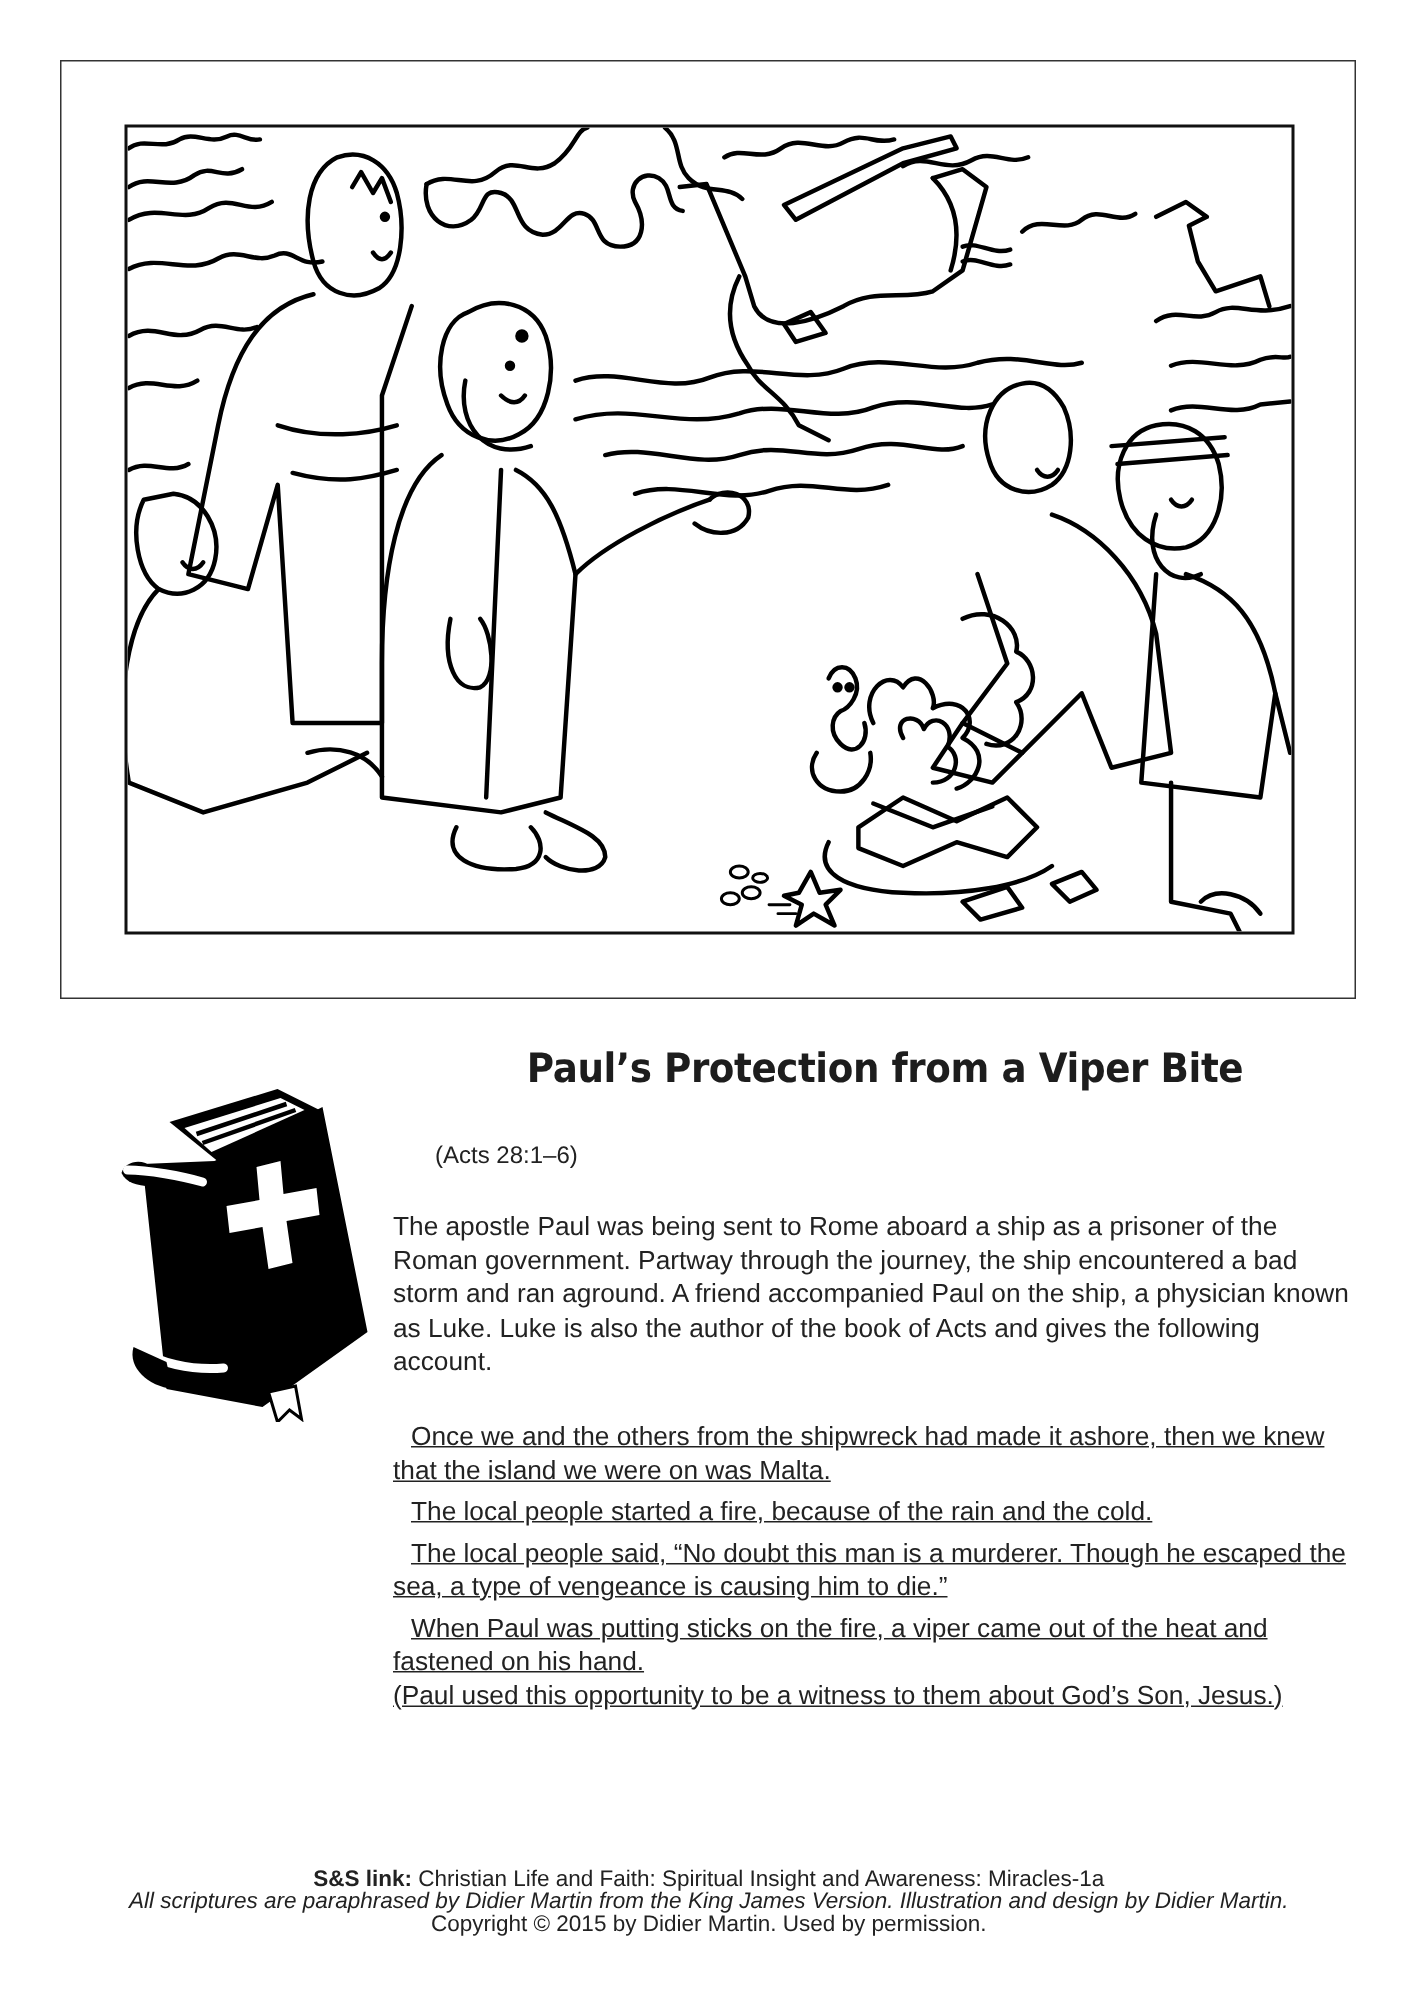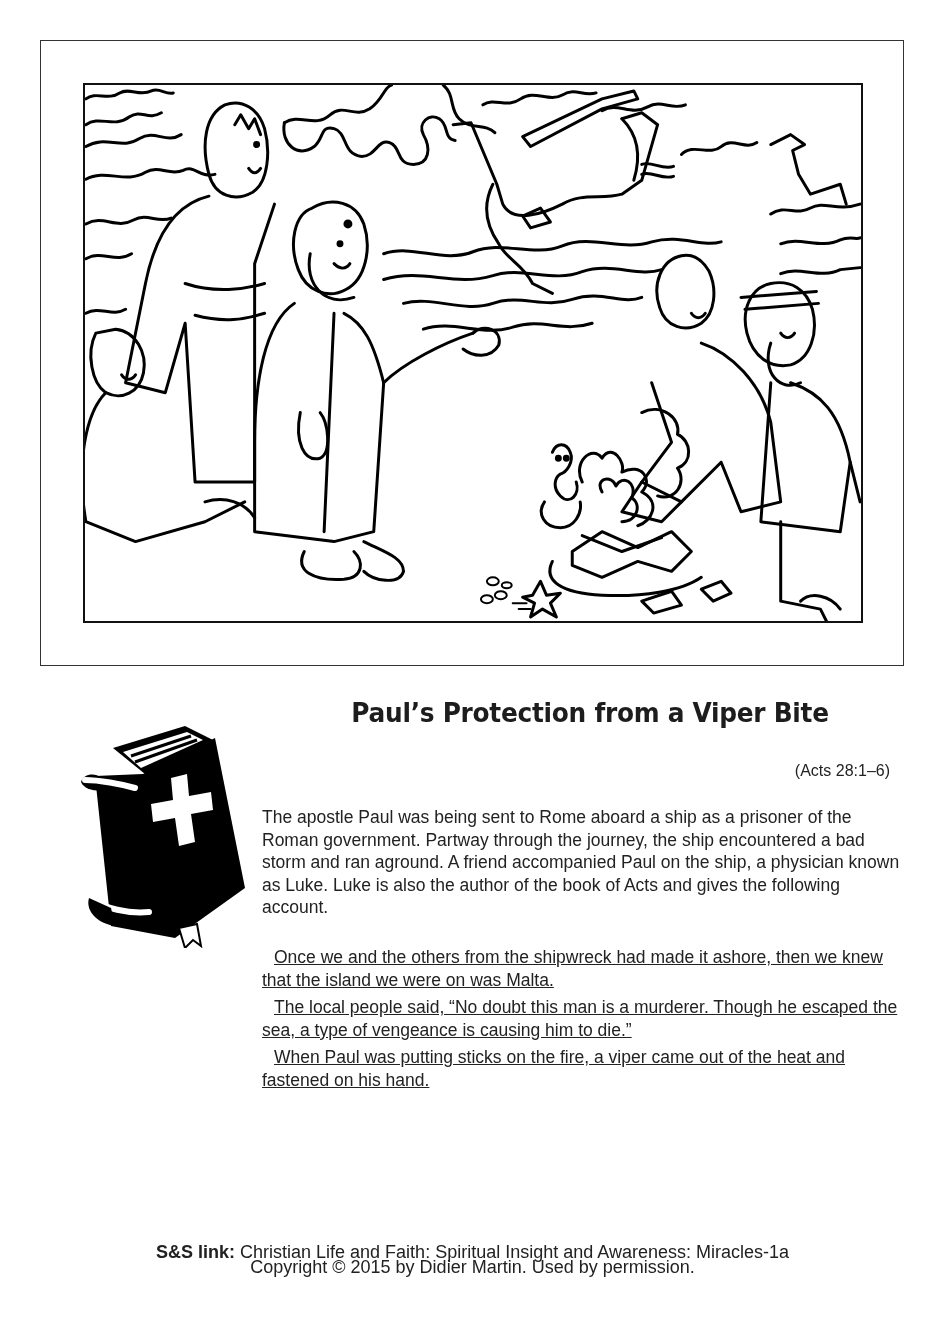--- a/index.html
+++ b/index.html
@@ -52,21 +52,21 @@
       letter-spacing: -0.3px;
       color: #1d1d1d;
       transform: scaleX(0.92);
       transform-origin: center;
     }
     .reference {
       position: absolute;
       left: 290px;
       top: 762px;
       width: 600px;
-      text-align: right;
+      text-align: left;
       font-size: 16px;
       color: #222;
     }
     .bible-icon {
       position: absolute;
       left: 75px;
       top: 718px;
       width: 175px;
       height: 230px;
     }
@@ -94,21 +94,21 @@
       margin: 0 0 5px 0;
       text-indent: 12px;
     }
     .account p.noindent { text-indent: 0; margin-top: -5px; }
     .footer {
       position: absolute;
       left: 60px;
       top: 1245px;
       width: 825px;
       text-align: center;
-      font-size: 18px;
+      font-size: 15px;
       line-height: 15px;
       color: #222;
     }
     .footer div { margin: 0; }
     .footer .label { font-weight: bold; }
     .footer .italic { font-style: italic; }
   </style>
 </head>
 <body>
 
@@ -255,22 +255,25 @@
     <path d="M104 210 L110 230 L118 222 L126 228 L122 206 Z" fill="#fff" stroke="#000" stroke-width="2"></path>
   </svg>
 </div>
 
 <div class="intro">
   <p>The apostle Paul was being sent to Rome aboard a ship as a prisoner of the Roman government. Partway through the journey, the ship encountered a bad storm and ran aground. A friend accompanied Paul on the ship, a physician known as Luke. Luke is also the author of the book of Acts and gives the following account.</p>
 </div>
 
 <div class="account">
   <p>Once we and the others from the shipwreck had made it ashore, then we knew that the island we were on was Malta.</p>
+  <p>The local people started a fire, because of the rain and the cold.</p>
   <p>The local people said, “No doubt this man is a murderer. Though he escaped the sea, a type of vengeance is causing him to die.”</p>
   <p>When Paul was putting sticks on the fire, a viper came out of the heat and fastened on his hand.</p>
+  <p class="noindent">(Paul used this opportunity to be a witness to them about God’s Son, Jesus.)</p>
 </div>
 
 <div class="footer">
   <div>
     <span class="label">S&amp;S link:</span><span> Christian Life and Faith: Spiritual Insight and Awareness: Miracles-1a</span>
   </div>
+  <div class="italic">All scriptures are paraphrased by Didier Martin from the King James Version. Illustration and design by Didier Martin.</div>
   <div>Copyright © 2015 by Didier Martin. Used by permission.</div>
 </div>
 
 </body></html>

